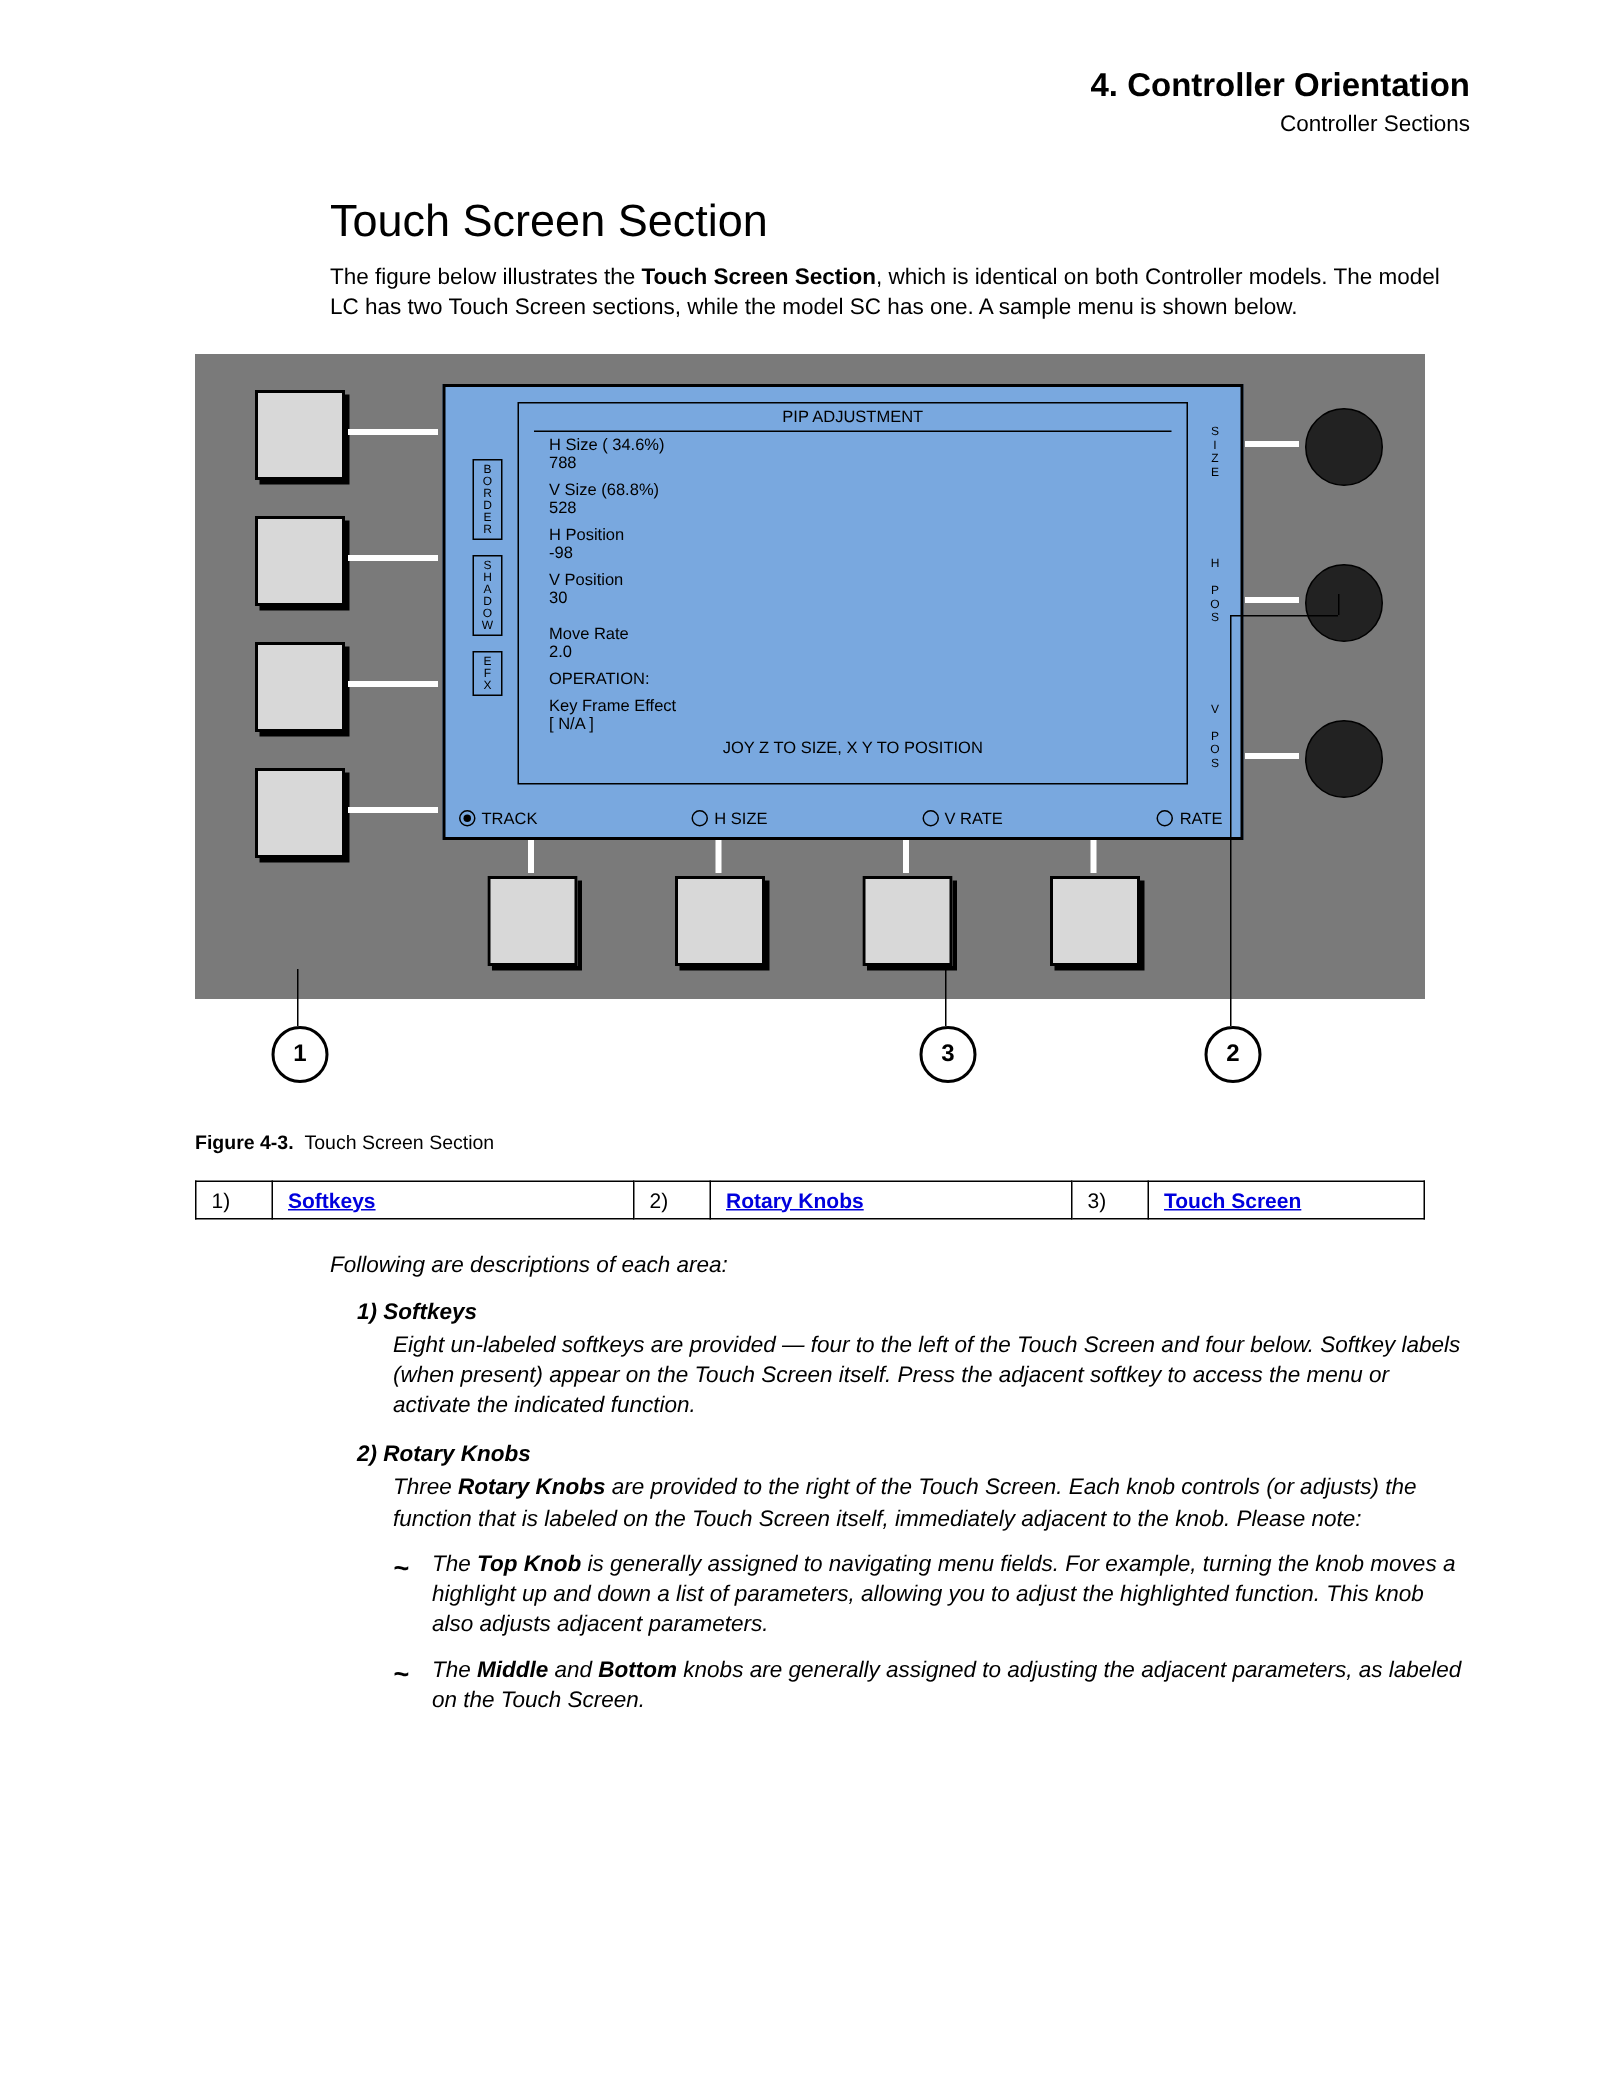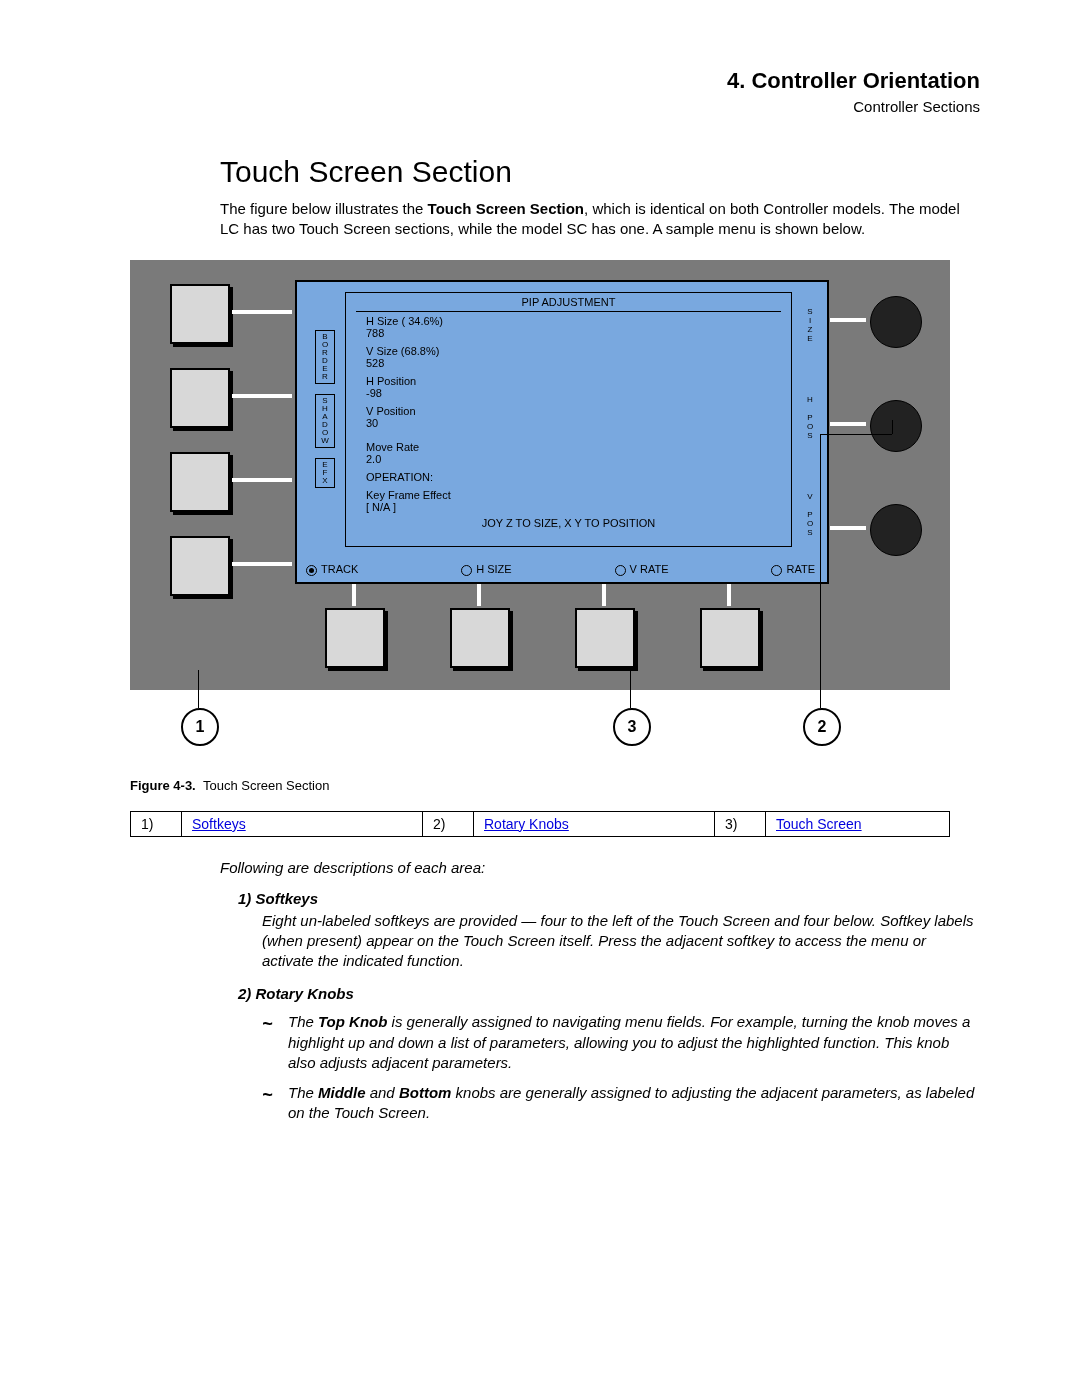--- a/index.html
+++ b/index.html
@@ -7,21 +7,21 @@
     background: #fff;
     font-family: Arial, Helvetica, sans-serif;
     font-size: 15px;
     color: #000;
   }
   .page {
     width: 1080px;
     height: 1397px;
     position: relative;
     box-sizing: border-box;
-    padding: 68px 100px 0 100px;
+    padding: 44px 100px 0 100px;
   }
   .header-right {
     text-align: right;
     margin-bottom: 40px;
   }
   .chapter-title {
     font-size: 22px;
     font-weight: bold;
   }
   .section-crumb {
@@ -209,21 +209,21 @@
     width: 820px;
     border-collapse: collapse;
     font-size: 14px;
   }
   .legend-table td {
     border: 1px solid #000;
     padding: 4px 10px;
   }
   .legend-table a {
     color: #0000dd;
-    font-weight: normal;
+    font-weight: bold;
     text-decoration: underline;
   }
   .body-follow {
     margin: 22px 0 0 120px;
     max-width: 760px;
     font-style: italic;
   }
   .numitem {
     margin: 14px 0 4px 18px;
     font-weight: bold;
@@ -403,20 +403,23 @@
   </tbody>
     </table>
 
   <div class="body-follow">
     <div>Following are descriptions of each area:</div>
 
     <div class="numitem">1)   Softkeys</div>
     <div class="numitem-body">Eight un-labeled softkeys are provided — four to the left of the Touch Screen and four below.  Softkey labels (when present) appear on the Touch Screen itself.  Press the adjacent softkey to access the menu or activate the indicated function.</div>
 
     <div class="numitem">2)   Rotary Knobs</div>
+    <div class="numitem-body">
+      <span>Three </span><b>Rotary Knobs</b><span> are provided to the right of the Touch Screen.  Each knob controls (or adjusts) the function that is labeled on the Touch Screen itself, immediately adjacent to the knob.  Please note:</span>
+    </div>
 
     <div class="sub-item">
       <div class="sub-bullet">~</div>
       <div>
         <span>The </span><b>Top Knob</b><span> is generally assigned to navigating menu fields.  For example, turning the knob moves a highlight up and down a list of parameters, allowing you to adjust the highlighted function.  This knob also adjusts adjacent parameters.</span>
       </div>
     </div>
 
     <div class="sub-item">
       <div class="sub-bullet">~</div>

